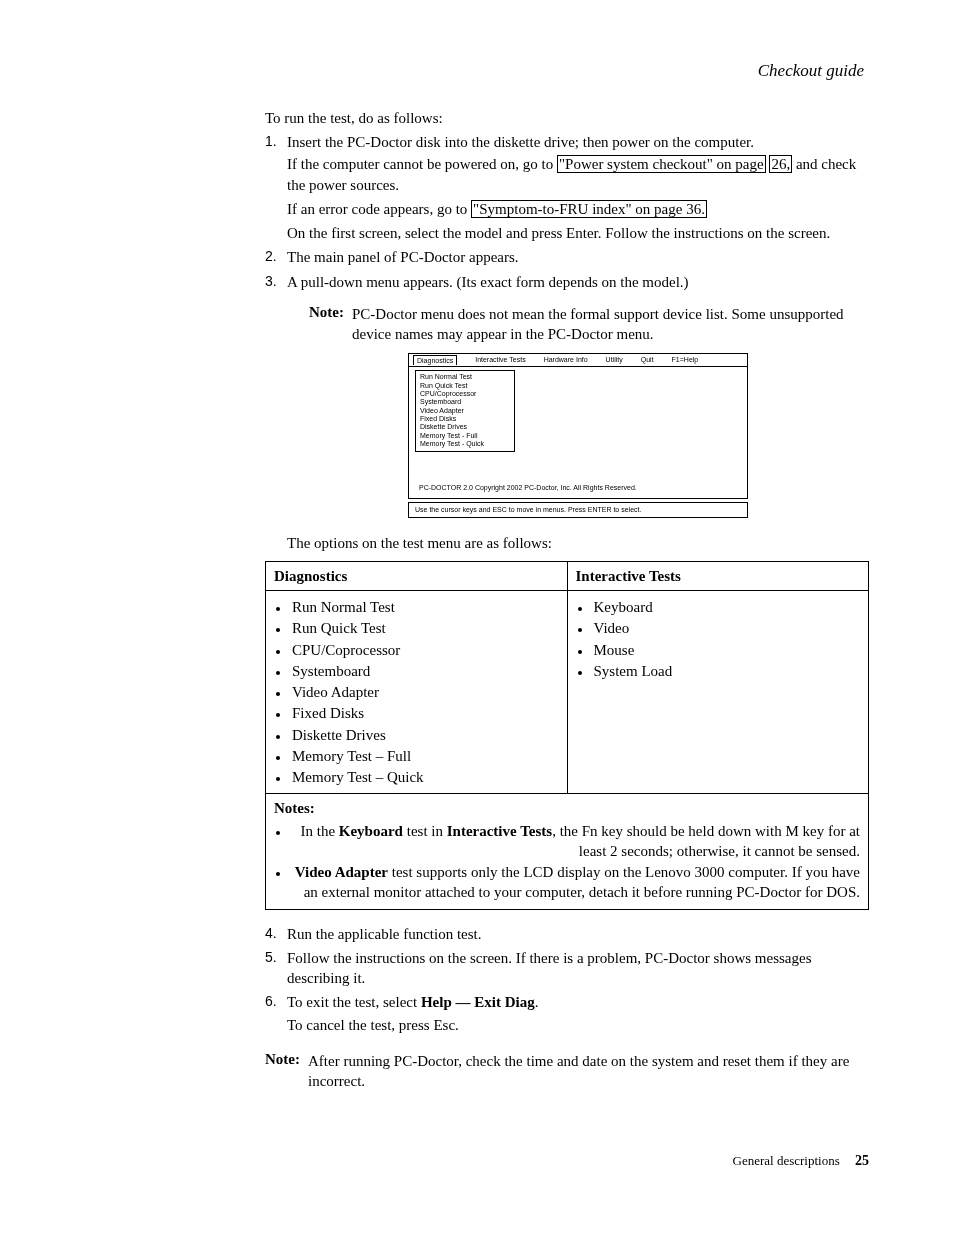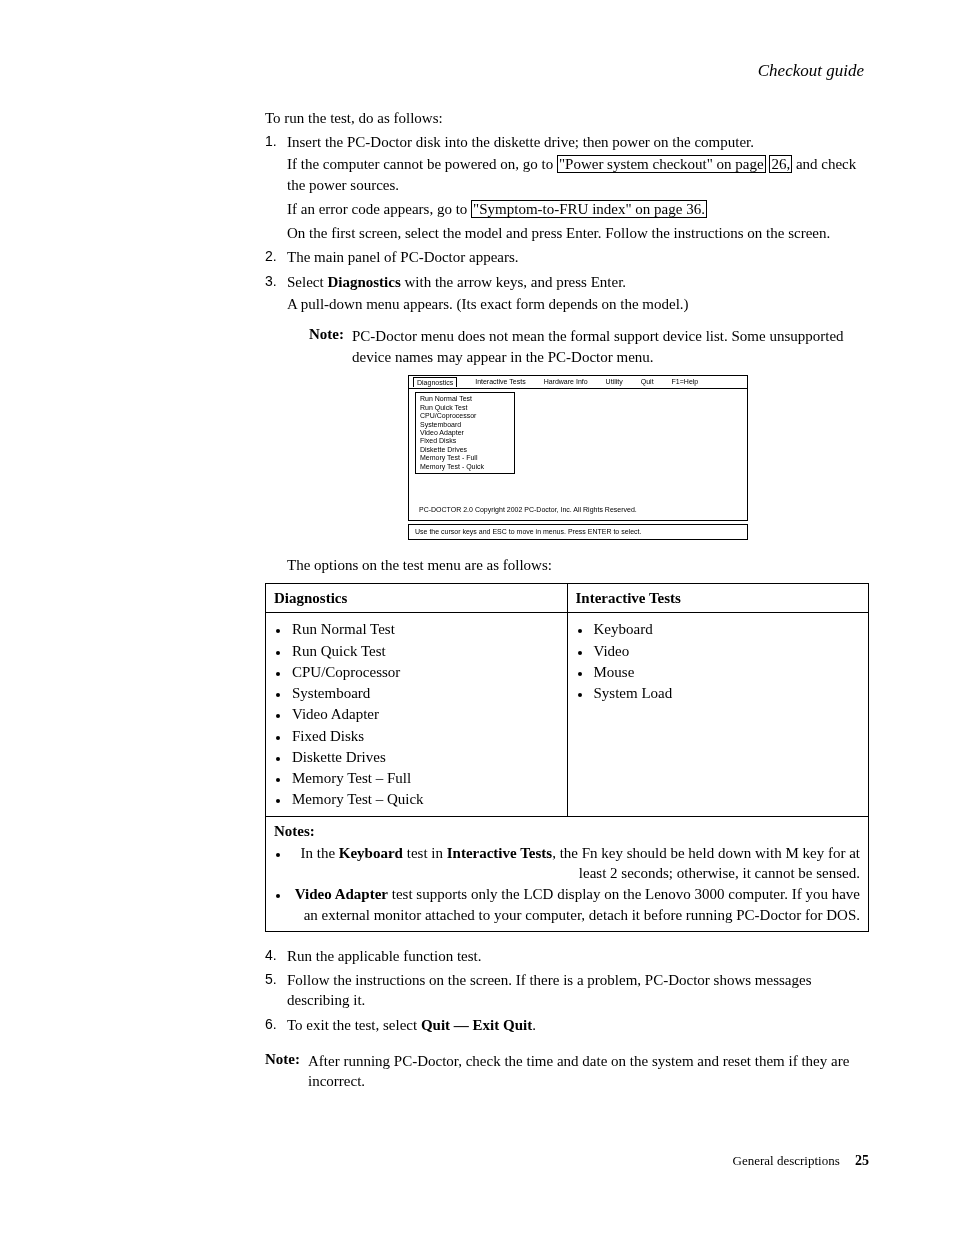--- a/index.html
+++ b/index.html
@@ -150,21 +150,20 @@
       <span>If an error code appears, go to </span><span class="link">"Symptom-to-FRU index" on page 36.</span>
     </div>
     <div class="sub">On the first screen, select the model and press Enter. Follow the instructions on the screen.</div>
   </li>
   <li>
     <span class="num">2.</span>
     <span>The main panel of PC-Doctor appears.</span>
   </li>
   <li>
     <span class="num">3.</span>
-    <span><span>Select </span><b>Diagnostics</b><span> with the arrow keys, and press Enter.</span></span>
     <div class="sub">A pull-down menu appears. (Its exact form depends on the model.)</div>
 
     <div class="note-block">
       <span class="label">Note:</span>
       <span class="txt">PC-Doctor menu does not mean the formal support device list. Some unsupported device names may appear in the PC-Doctor menu.</span>
     </div>
 
     <div class="figure">
       <div class="figure-outer">
         <div class="menubar">
@@ -246,21 +245,22 @@
   <li>
     <span class="num">4.</span>
     <span>Run the applicable function test.</span>
   </li>
   <li>
     <span class="num">5.</span>
     <span>Follow the instructions on the screen. If there is a problem, PC-Doctor shows messages describing it.</span>
   </li>
   <li>
     <span class="num">6.</span>
-    <span><span>To exit the test, select </span><b>Quit — Exit Quit</b><span>.</span></span>
+    <span><span>To exit the test, select </span><b>Help — Exit Diag</b><span>.</span></span>
+    <div class="sub">To cancel the test, press Esc.</div>
   </li>
 </ol>
 
 <div class="note-block" style="padding-left:0; margin-top:14px;">
   <span class="label">Note:</span>
   <span class="txt">After running PC-Doctor, check the time and date on the system and reset them if they are incorrect.</span>
 </div>
 
 <div class="footer">
   <span>General descriptions</span>

